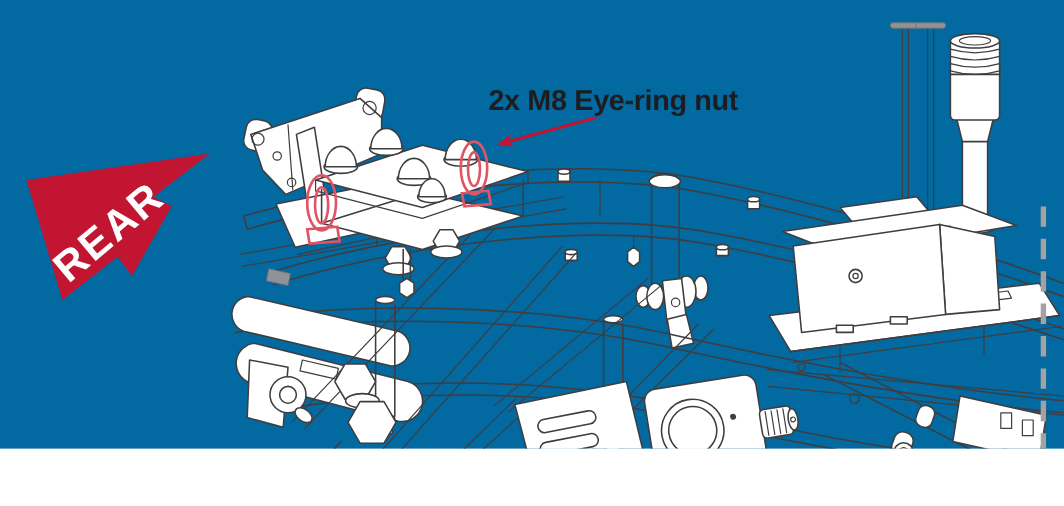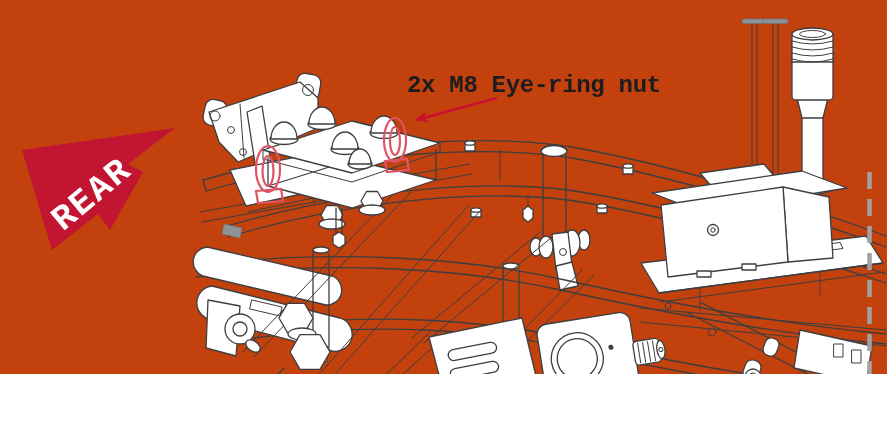--- a/index.html
+++ b/index.html
@@ -1,17 +1,17 @@
 <!DOCTYPE html>
 <html><head>
 <meta charset="utf-8">
 <style>
   html,body{margin:0;padding:0;background:#fff;}
-  .stage{position:relative;width:887px;height:374px;background:#c2410c;overflow:hidden;
-         font-family:Liberation Mono, monospace;}
+  .stage{position:relative;width:887px;height:374px;background:#0369a1;overflow:hidden;
+         font-family:Liberation Sans, sans-serif;}
   .stage svg{position:absolute;left:0;top:0;}
   .ln{fill:none;stroke:#3e3e40;stroke-width:1.3;stroke-linejoin:round;stroke-linecap:round;}
   .thin{fill:none;stroke:#3e3e40;stroke-width:1;stroke-linejoin:round;stroke-linecap:round;}
   .wh{fill:#ffffff;stroke:#3e3e40;stroke-width:1.3;stroke-linejoin:round;}
   .gray{fill:#8f9296;stroke:#6f7276;stroke-width:.8;}
   .redshape{stroke:none;}
   .red-ln{fill:none;stroke-width:2.2;stroke-linecap:round;}
   .callout-text{font-weight:bold;font-size:24px;letter-spacing:-0.3px;}
   .rear-text{font-weight:bold;font-size:35px;letter-spacing:2px;}
 </style>

